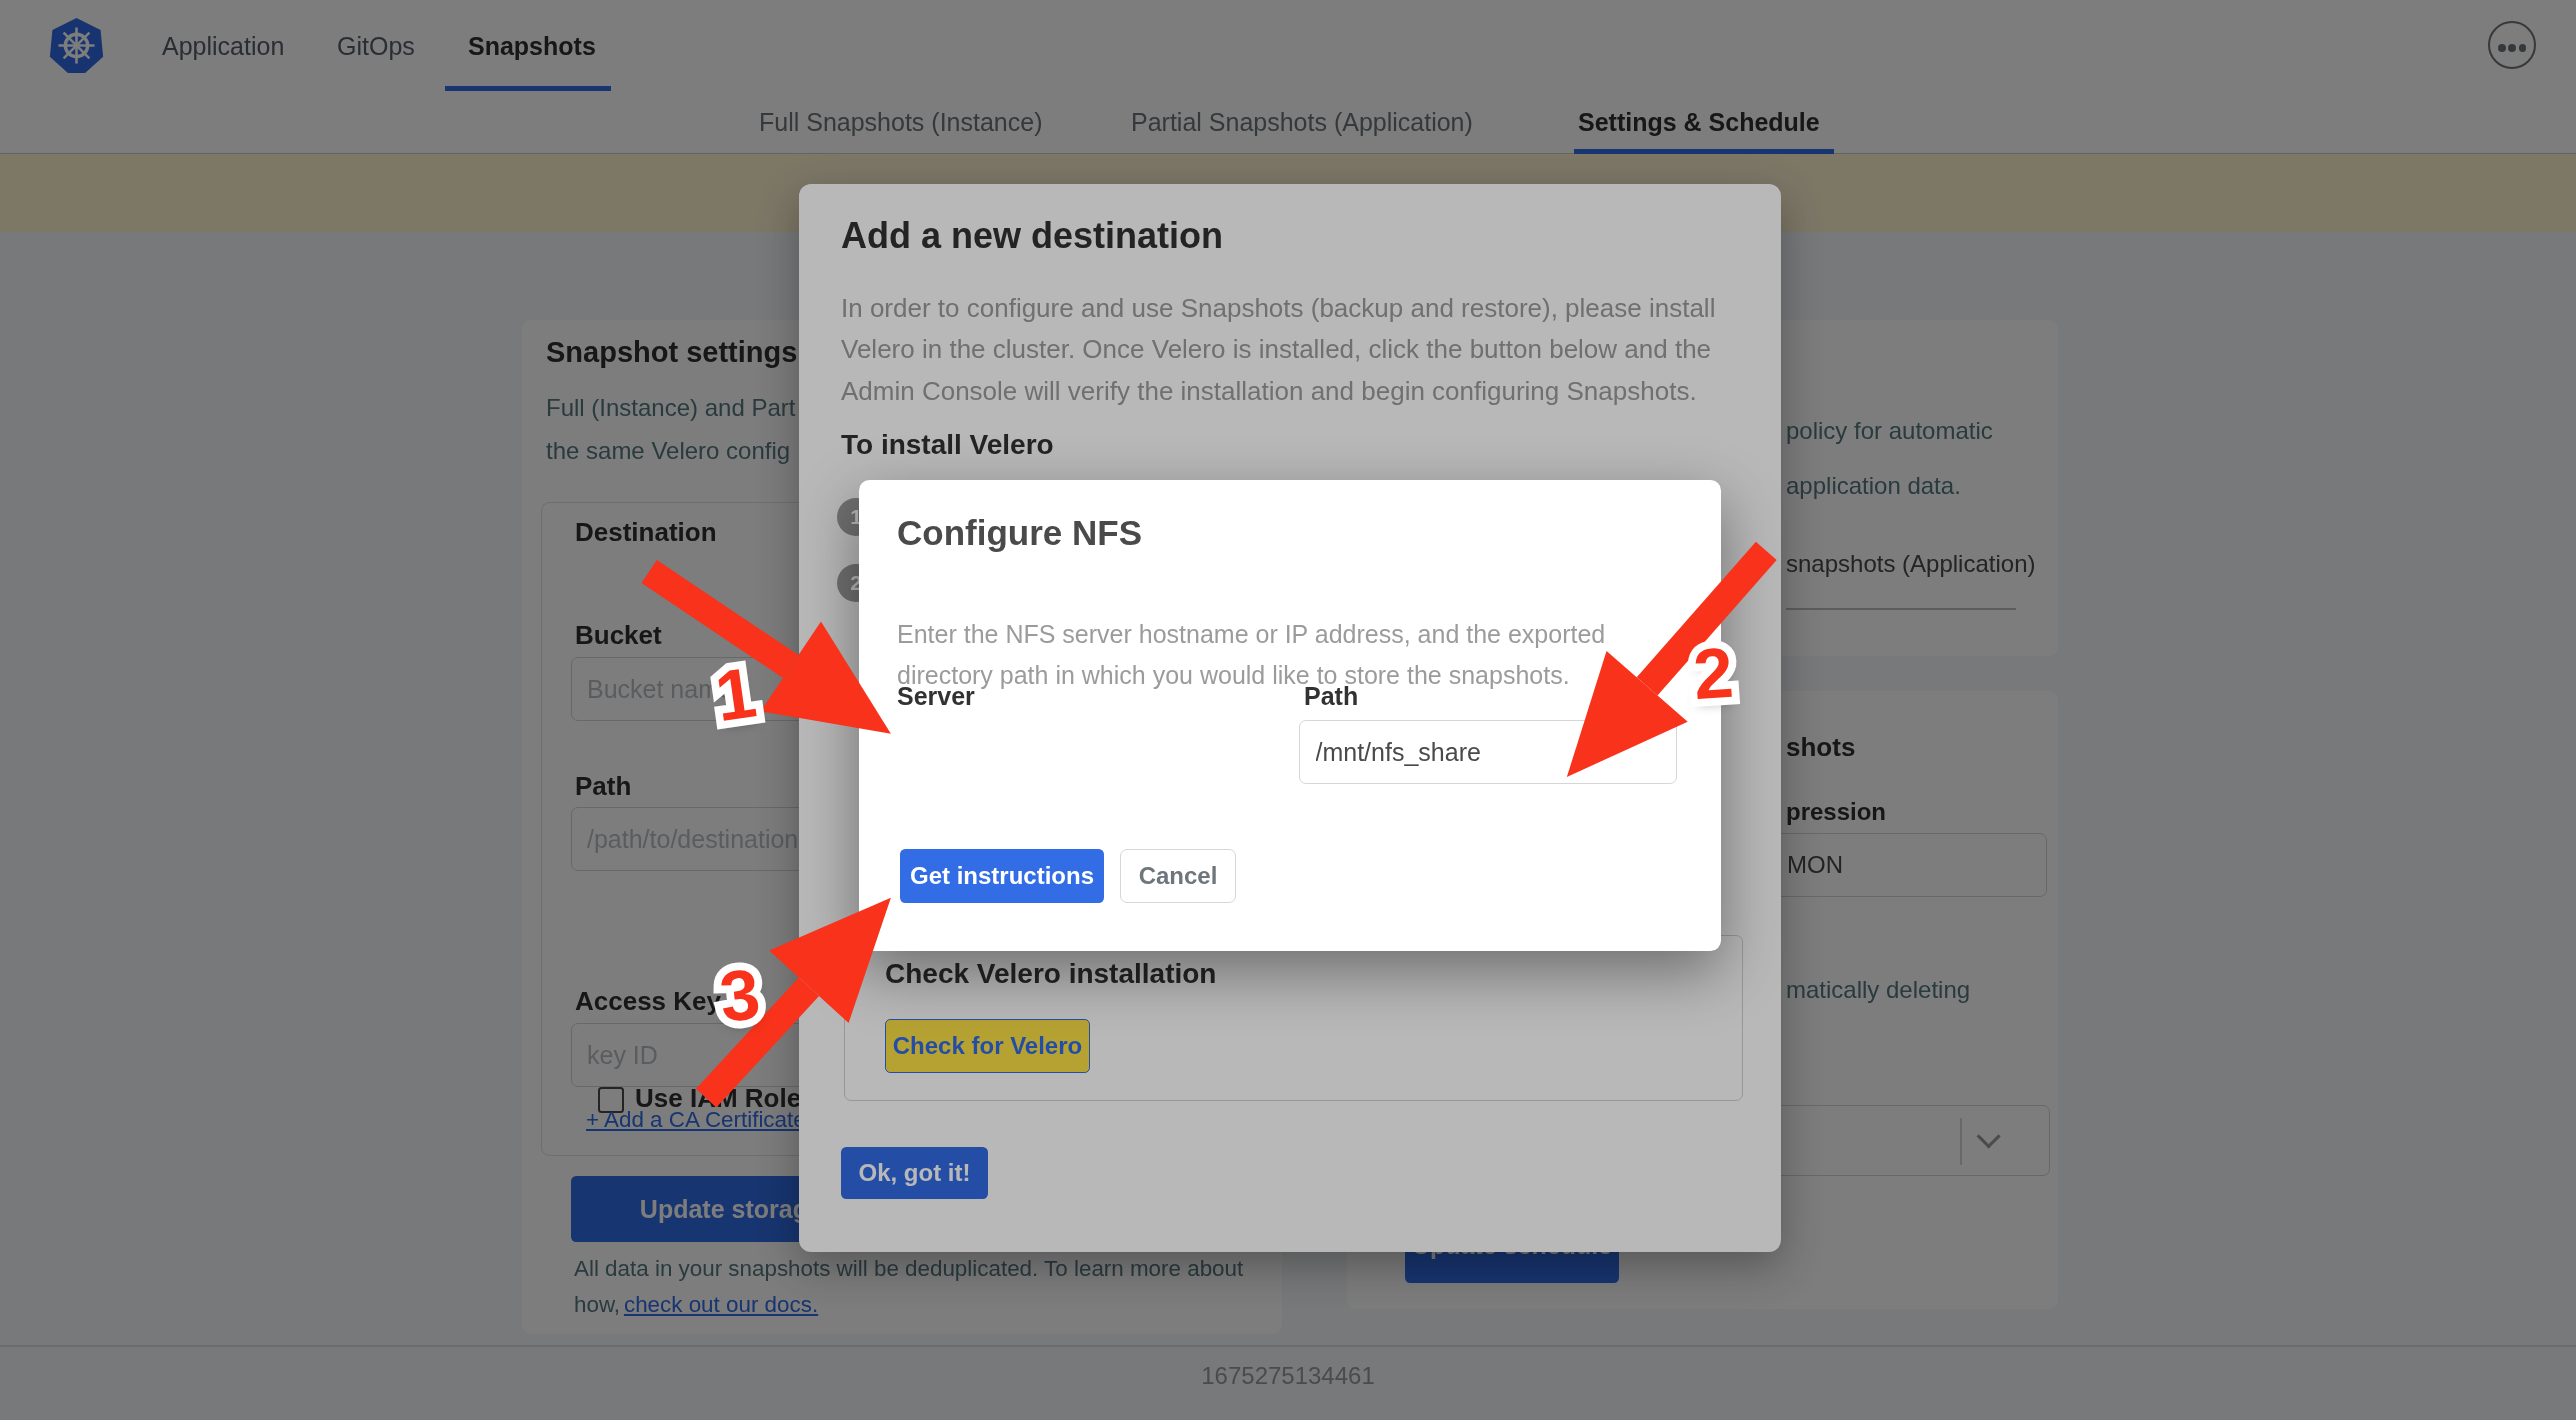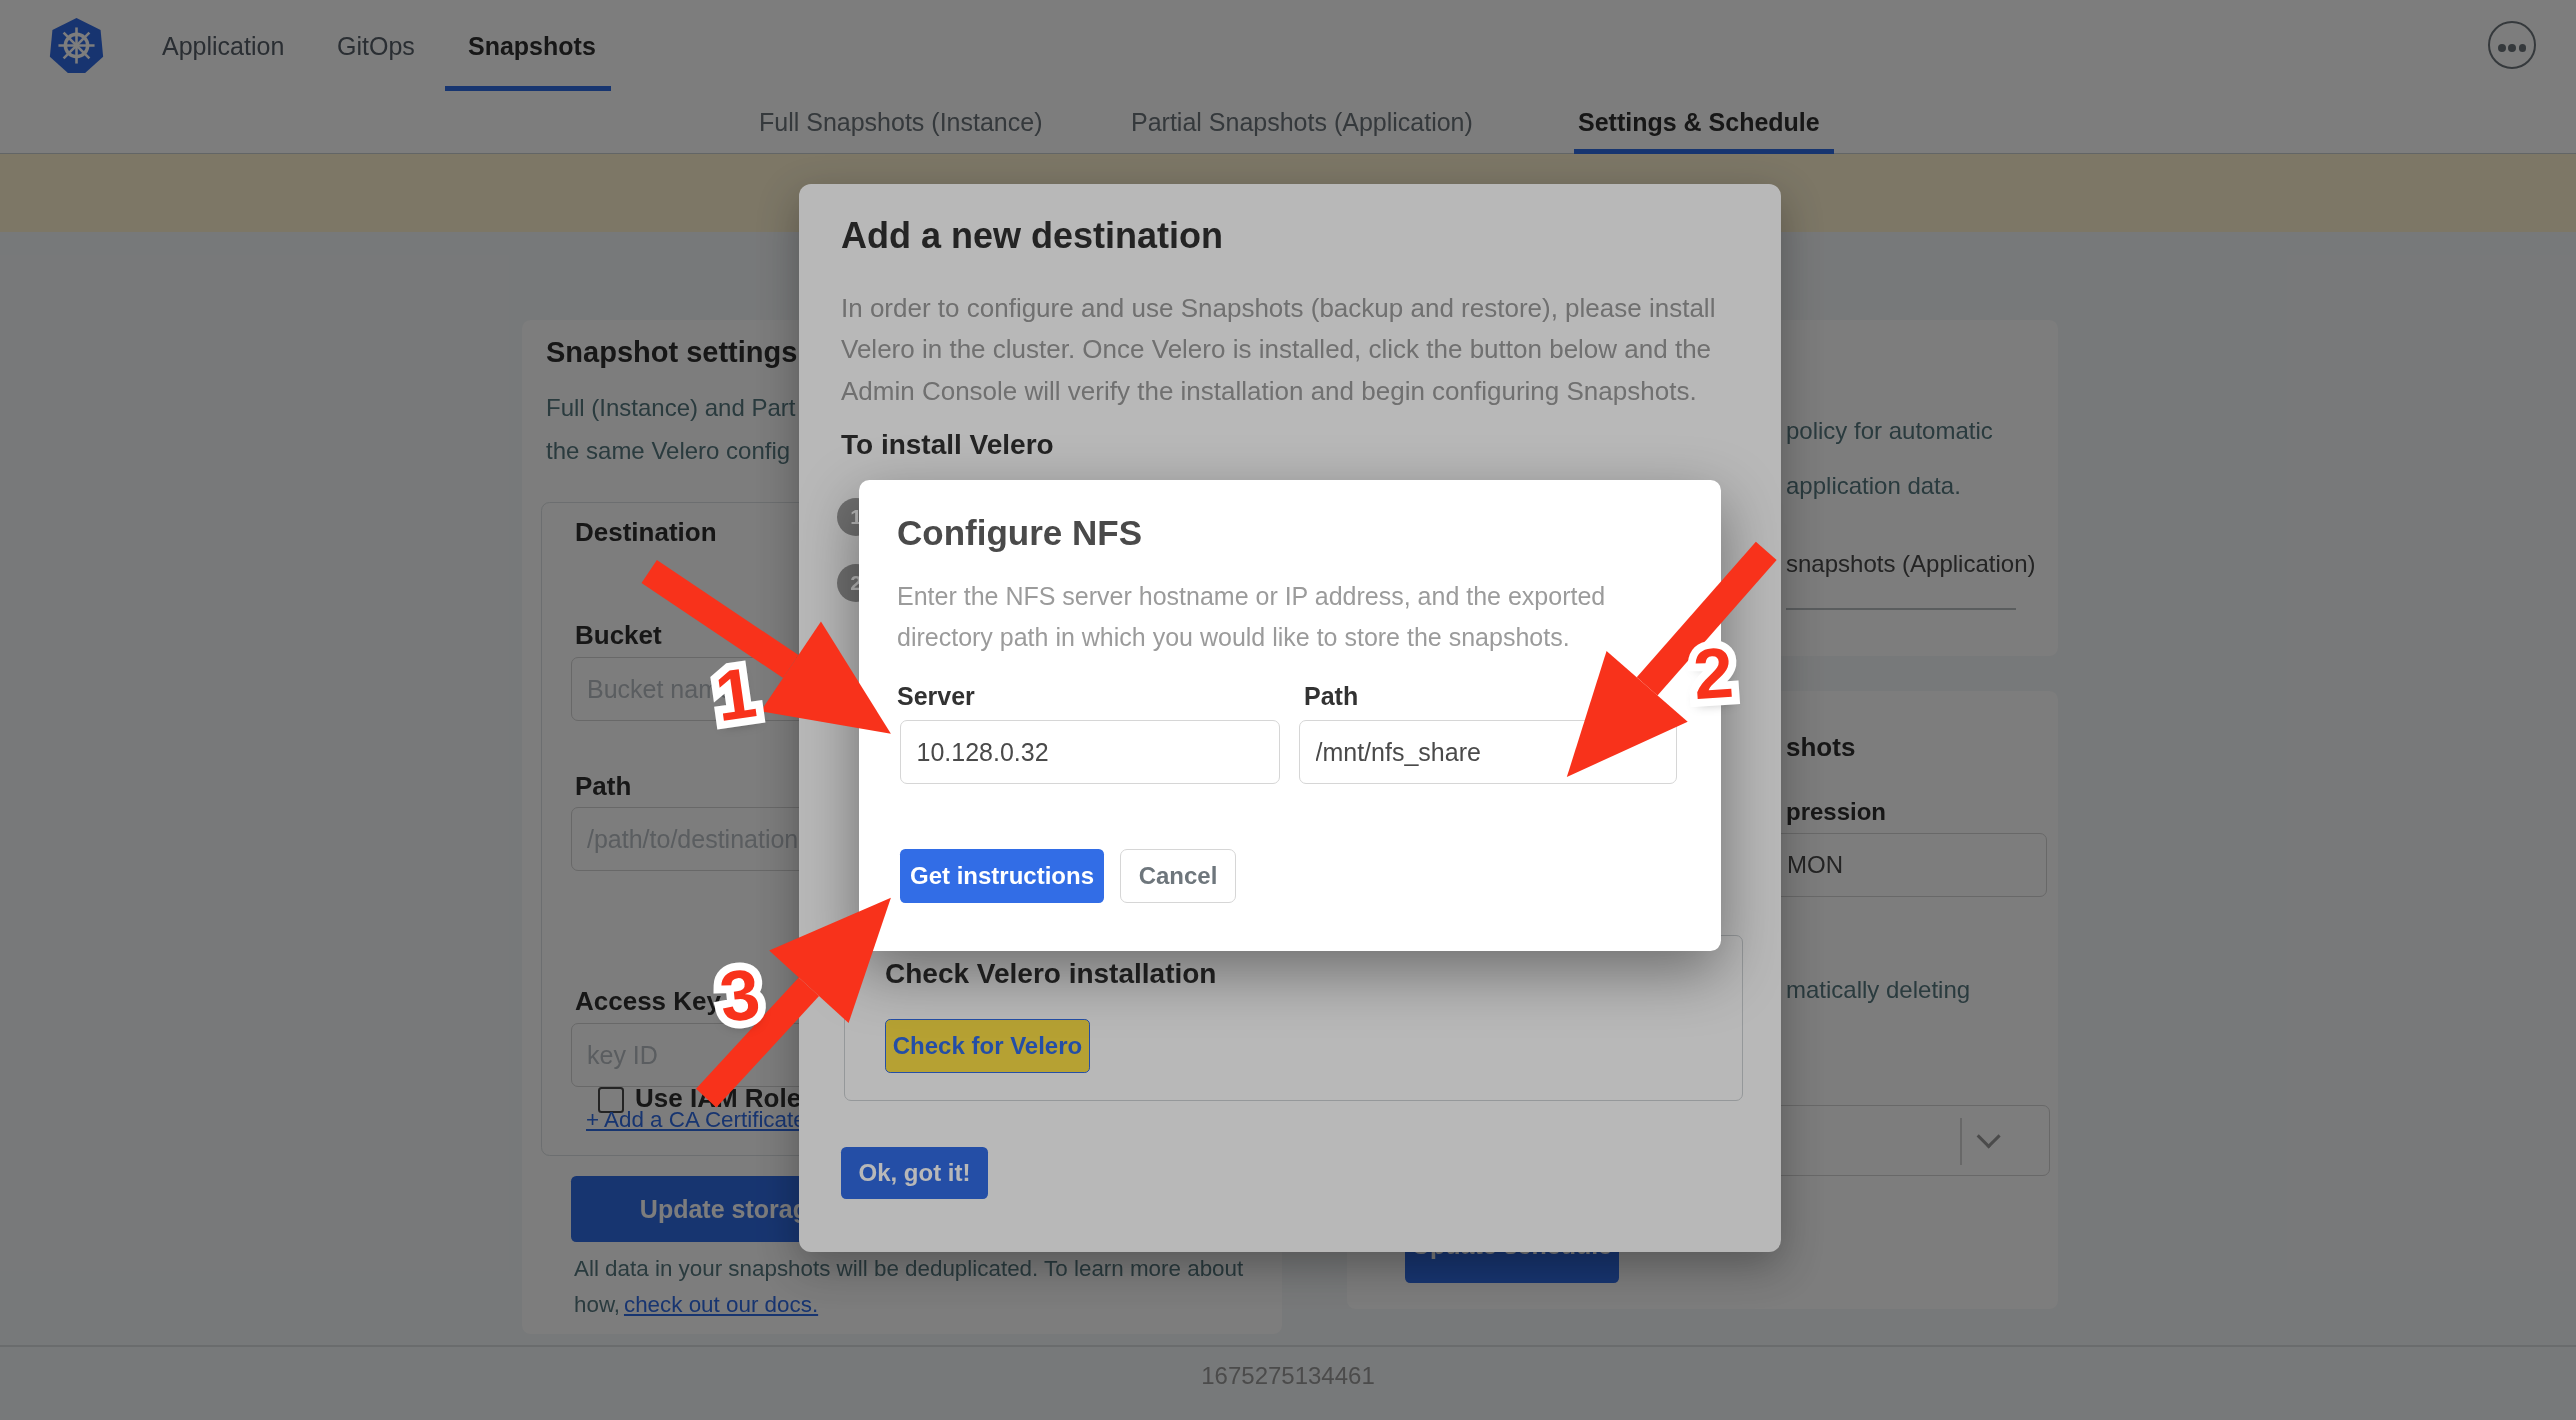--- a/index.html
+++ b/index.html
@@ -69,21 +69,21 @@
   #modal .body-line { left:42px; font-size:26px; color:#9b9b9b; }
   #modal .h4 { left:42px; top:245px; font-size:28px; font-weight:700; color:#323232; }
   .step-circle { width:38px; height:38px; border-radius:50%; background:#9b9b9b; color:#fff; font-size:21px; font-weight:700;
                  text-align:center; line-height:38px; }
   #check-box { left:45px; top:751px; width:899px; height:166px; border:1.7px solid #cfd3d6; border-radius:7px; }
 
   
   #dialog { left:859px; top:480px; width:862px; height:471px; background:#fff; border-radius:10.4px; z-index:40;
             box-shadow:0 21px 60px rgba(0,0,0,0.4); }
   #dialog .title { left:38px; top:33px; font-size:35px; font-weight:700; color:#4a4a4a; }
-  #dialog .desc { left:38px; font-size:25px; color:#9b9b9b; }
+  #dialog .desc { left:38px; font-size:25px; color:#9b9b9b;margin-top:38px; }
   #dialog .flabel { font-size:25px; font-weight:700; color:#323232; }
 
   
   #arrows { left:0; top:0; width:2576px; height:1421px; z-index:50; pointer-events:none; }
   .num { position:absolute; z-index:51; font-size:71px; font-weight:800; pointer-events:none;
          transform:translate(-50%,-50%); }
   .num .stroke { position:absolute; left:0; top:0; -webkit-text-stroke:15.5px #fff; color:#fff;
                  text-shadow:0 5.2px 12px rgba(0,0,0,0.35); }
   .num .fill { position:relative; color:#f8321b; }
 </style>
@@ -193,21 +193,20 @@
   </section>
 
   <div id="overlay2" class="abs"></div>
 
   <section id="dialog" class="abs">
     <div class="abs title">Configure NFS</div>
     <div class="abs desc" style="top:102px">Enter the NFS server hostname or IP address, and the exported</div>
     <div class="abs desc" style="top:143px">directory path in which you would like to store the snapshots.</div>
     <div class="abs flabel" style="left:38px;top:202px">Server</div>
     <div class="abs flabel" style="left:445px;top:202px">Path</div>
-    <input class="abs ipt" style="left: 41px; top: 240px; width: 380px; height: 64px;" readonly="" value="10.128.0.32">
     <input class="abs ipt" style="left: 440px; top: 240px; width: 378px; height: 64px;" readonly="" value="/mnt/nfs_share">
     <button class="abs btn-primary" style="left:41px;top:369px;width:204px;height:54px;font-size:24px">Get instructions</button>
     <button class="abs btn-plain" style="left:261px;top:369px;width:116px;height:54px">Cancel</button>
   </section>
 
   <svg id="arrows" class="abs" viewBox="0 0 2984 1646">
     <g fill="#f8321b" stroke="none">
       <line x1="752" y1="662" x2="916" y2="772" stroke="#f8321b" stroke-width="32"></line>
       <polygon points="1032,850 881,824 951,720"></polygon>
     </g>

